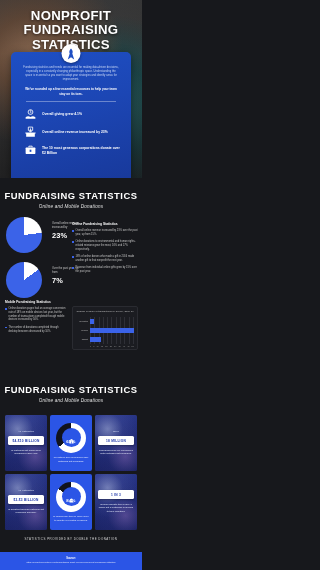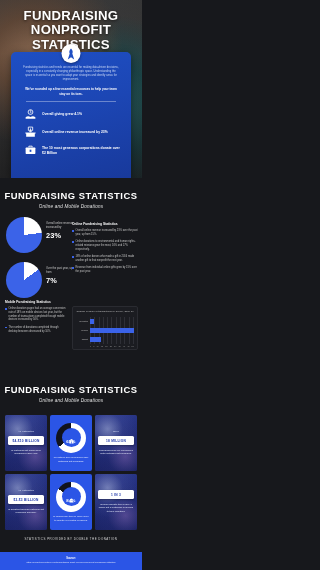--- a/index.html
+++ b/index.html
@@ -65,21 +65,21 @@
   .stat-icon{ width:13px; height:13px; flex:0 0 13px; display:flex; align-items:center; justify-content:center; }
   .stat-text{ font-size:3.4px; font-weight:bold; line-height:1.45; color:#fff; }
 
   
   .sec-head{ text-align:center; padding:12px 4px 0; }
   .sec-title{ font-size:9.4px; font-weight:bold; letter-spacing:.55px; }
   .sec-sub{ font-size:4.6px; font-style:italic; color:#e2e2e2; margin-top:3px; letter-spacing:.2px; }
 
   
   .pies{ padding:8px 6px 0; }
-  .pie-row{ display:flex; align-items:flex-start; gap:4px; margin-bottom:9px; }
+  .pie-row{ display:flex; align-items:flex-start; gap:10px; margin-bottom:9px; }
   .pie{ width:36px; height:36px; border-radius:50%; flex:0 0 36px; }
   .pie-label{ font-size:2.7px; color:#c8c8c8; line-height:1.5; padding-top:5px; }
   .pie-val{ font-size:7.4px; font-weight:bold; color:#fff; margin-top:1px; letter-spacing:.2px; }
 
   .col-right{ position:absolute; left:72px; right:4px; }
   .mini-head{ font-size:3.3px; font-weight:bold; color:#fff; margin-bottom:3px; }
   .mini-list{ list-style:none; }
   .mini-list li{
     font-size:2.55px; line-height:1.5; color:#c2c2c2;
     padding-left:3.5px; margin-bottom:3.5px; position:relative;
@@ -148,22 +148,22 @@
   .source-label{ font-size:2.6px; font-weight:bold; color:#fff; }
   .source-url{ font-size:2.2px; color:#dbe3fb; word-break:break-all; line-height:1.4; margin-top:1px; }
 </style>
 </head>
 <body>
 
 <div class="page">
 
   <div class="hero">
     <div class="hero-title">
+      <span>NONPROFIT</span>
       <span>FUNDRAISING</span>
-      <span>NONPROFIT</span>
       <span>STATISTICS</span>
     </div>
 
     <div class="ribbon-badge">
       <svg width="9" height="12" viewBox="0 0 9 12" aria-hidden="true">
         <path d="M4.5 0.6 C2.9 2.2 2.3 4.0 3.2 5.6 L1.3 11.4 L4.5 9.2 L7.7 11.4 L5.8 5.6 C6.7 4.0 6.1 2.2 4.5 0.6 Z" fill="#1e4fc4"></path>
       </svg>
     </div>
 
     <div class="panel">

